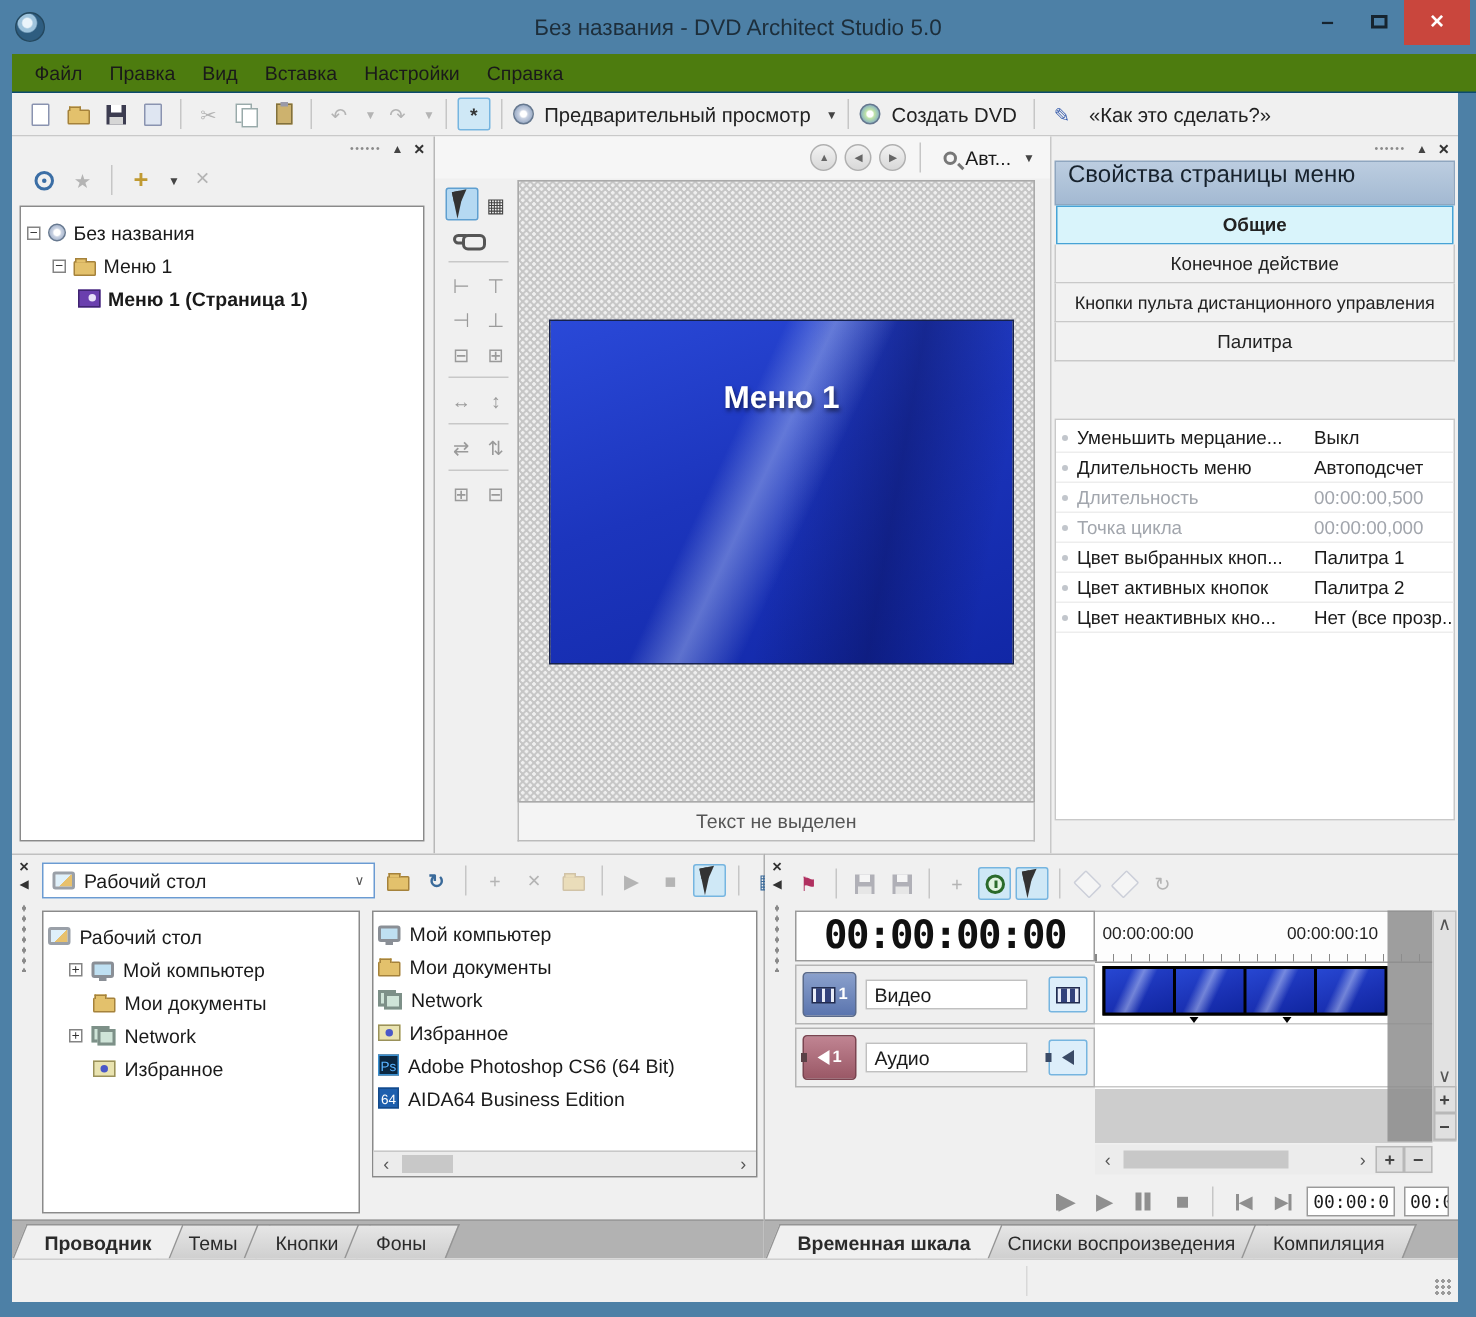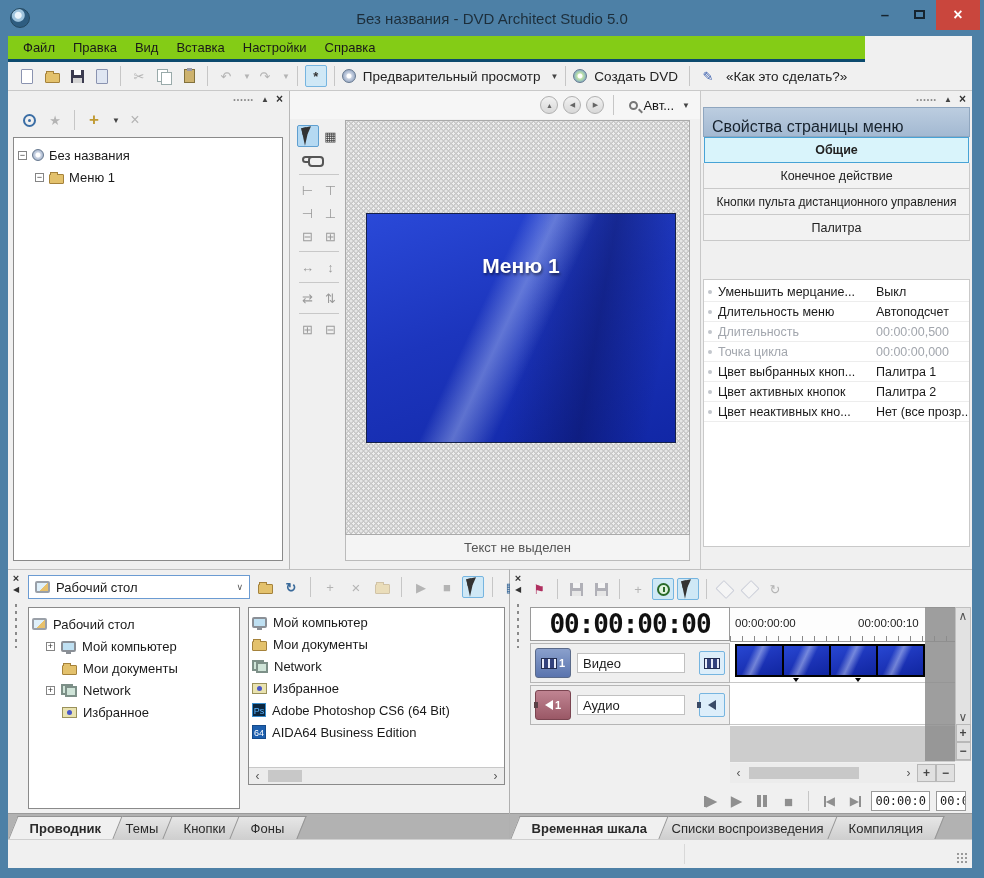--- a/index.html
+++ b/index.html
@@ -15,22 +15,22 @@
   .winbtns { position:absolute; right:4px; top:0; display:flex; align-items:flex-start; }
   .wmin,.wmax { width:34px; height:28px; display:flex; align-items:center; justify-content:center;
                 color:#16242f; font-weight:bold; font-size:15px; }
   .maxbox { width:11px; height:9px; border:2px solid #16242f; display:block; }
   .wclose { width:44px; height:30px; background:#c9463d; color:#fff; display:flex; align-items:center;
             justify-content:center; font-size:16px; font-weight:bold; }
 
   .content { position:absolute; left:8px; top:36px; width:964px; height:832px; background:#f0f0f0; }
 
   
-  .menubar { position:absolute; left:0; top:0; width:857px; height:26px; background:#84cc16;
-             border-bottom:3px solid #0c4a6e; display:flex; align-items:center; padding-left:6px; }
+  .menubar { position:absolute; left:0; top:0; width:976px; height:26px; background:#4d7c0f;
+             border-bottom:1px solid #0c4a6e; display:flex; align-items:center; padding-left:6px; }
   .menuitem { padding:0 9px; line-height:26px; }
   .toolbar { position:absolute; left:0; top:26px; width:964px; height:29px; display:flex; align-items:center;
              padding-left:8px; gap:3px; border-bottom:1px solid #c9c9c9; background:#f0f0f0; }
   .tbtn { min-width:22px; height:22px; display:flex; align-items:center; justify-content:center;
           border:1px solid transparent; border-radius:2px; font-size:13px; color:#555; }
   .tbtn.hl { background:#cfe8f6; border-color:#76b5e0; }
   .gray { color:#b4b4b4 !important; }
   .tsep { width:1px; height:20px; background:#c6c6c6; margin:0 4px; }
   .dd { font-size:8px; color:#444; margin-left:3px; }
   .tlabel { font-size:13.5px; color:#222; margin:0 4px; }
@@ -118,21 +118,21 @@
                  linear-gradient(100deg, rgba(5,10,60,0) 50%, rgba(8,14,80,.45) 72%, rgba(10,16,90,0) 92%),
                  linear-gradient(160deg, #2a49d8 0%, #1c35bd 45%, #1127a6 100%); }
   .menutitle { position:absolute; left:0; right:0; top:40px; text-align:center; color:#fff; font-weight:bold; font-size:21px;
                text-shadow:1px 2px 3px rgba(0,0,0,.55); }
   .canvasstatus { height:26px; background:#f4f4f4; border:1px solid #bbb; border-top:none; display:flex;
                   align-items:center; justify-content:center; color:#555; font-size:13px; }
 
   
   .rightpanel { position:absolute; left:692px; top:55px; width:272px; height:478px; background:#f0f0f0; border-left:1px solid #c8c8c8; }
   .propstitle { height:30px; margin:2px 2px 0 2px; background:linear-gradient(#bccde0,#a3b9d2); border:1px solid #8fa6bf;
-                display:flex; align-items:flex-end; padding-left:8px; font-size:16px; color:#17222d; }
+                display:flex; align-items:flex-start; padding-left:8px; font-size:16px; color:#17222d; }
   .propbtn { height:26px; margin:0 2px; background:#f2f2f2; border:1px solid #c9c9c9; border-top:none;
              display:flex; align-items:center; justify-content:center; font-size:12.5px; color:#222; }
   .propbtn.active { background:#d9f4fb; border:1px solid #47a3d6; margin:0 3px;font-weight:bold; }
   .propgrid { position:absolute; left:2px; right:2px; top:188px; bottom:22px; background:#fff; border:1px solid #c9c9c9; padding-top:2px; }
   .prow { display:flex; align-items:center; height:20px; border-bottom:1px solid #ededed; padding-left:4px; font-size:12.5px; }
   .pdot { width:4px; height:4px; border-radius:50%; background:#c2c6cc; margin-right:6px; flex:0 0 4px; }
   .plabel { flex:0 0 158px; white-space:nowrap; overflow:hidden; }
   .pvalue { white-space:nowrap; overflow:hidden; }
   .dim { color:#a2a6ad; }
 
@@ -309,20 +309,24 @@
       <div class="trow">
         <span class="expander">−</span>
         <span class="i-disc small"></span>
         <span>Без названия</span>
       </div>
       <div class="trow ind1">
         <span class="expander">−</span>
         <span class="i-folder"></span>
         <span>Меню 1</span>
       </div>
+      <div class="trow ind2">
+        <span class="i-pagemenu"></span>
+        <span class="bold">Меню 1 (Страница 1)</span>
+      </div>
     </div>
   </div>
 
   <div class="centerarea">
     <div class="navrow">
       <span class="navbtn">▲</span>
       <span class="navbtn">◀</span>
       <span class="navbtn">▶</span>
       <span class="tsep"></span>
       <span class="zoomgrp">

